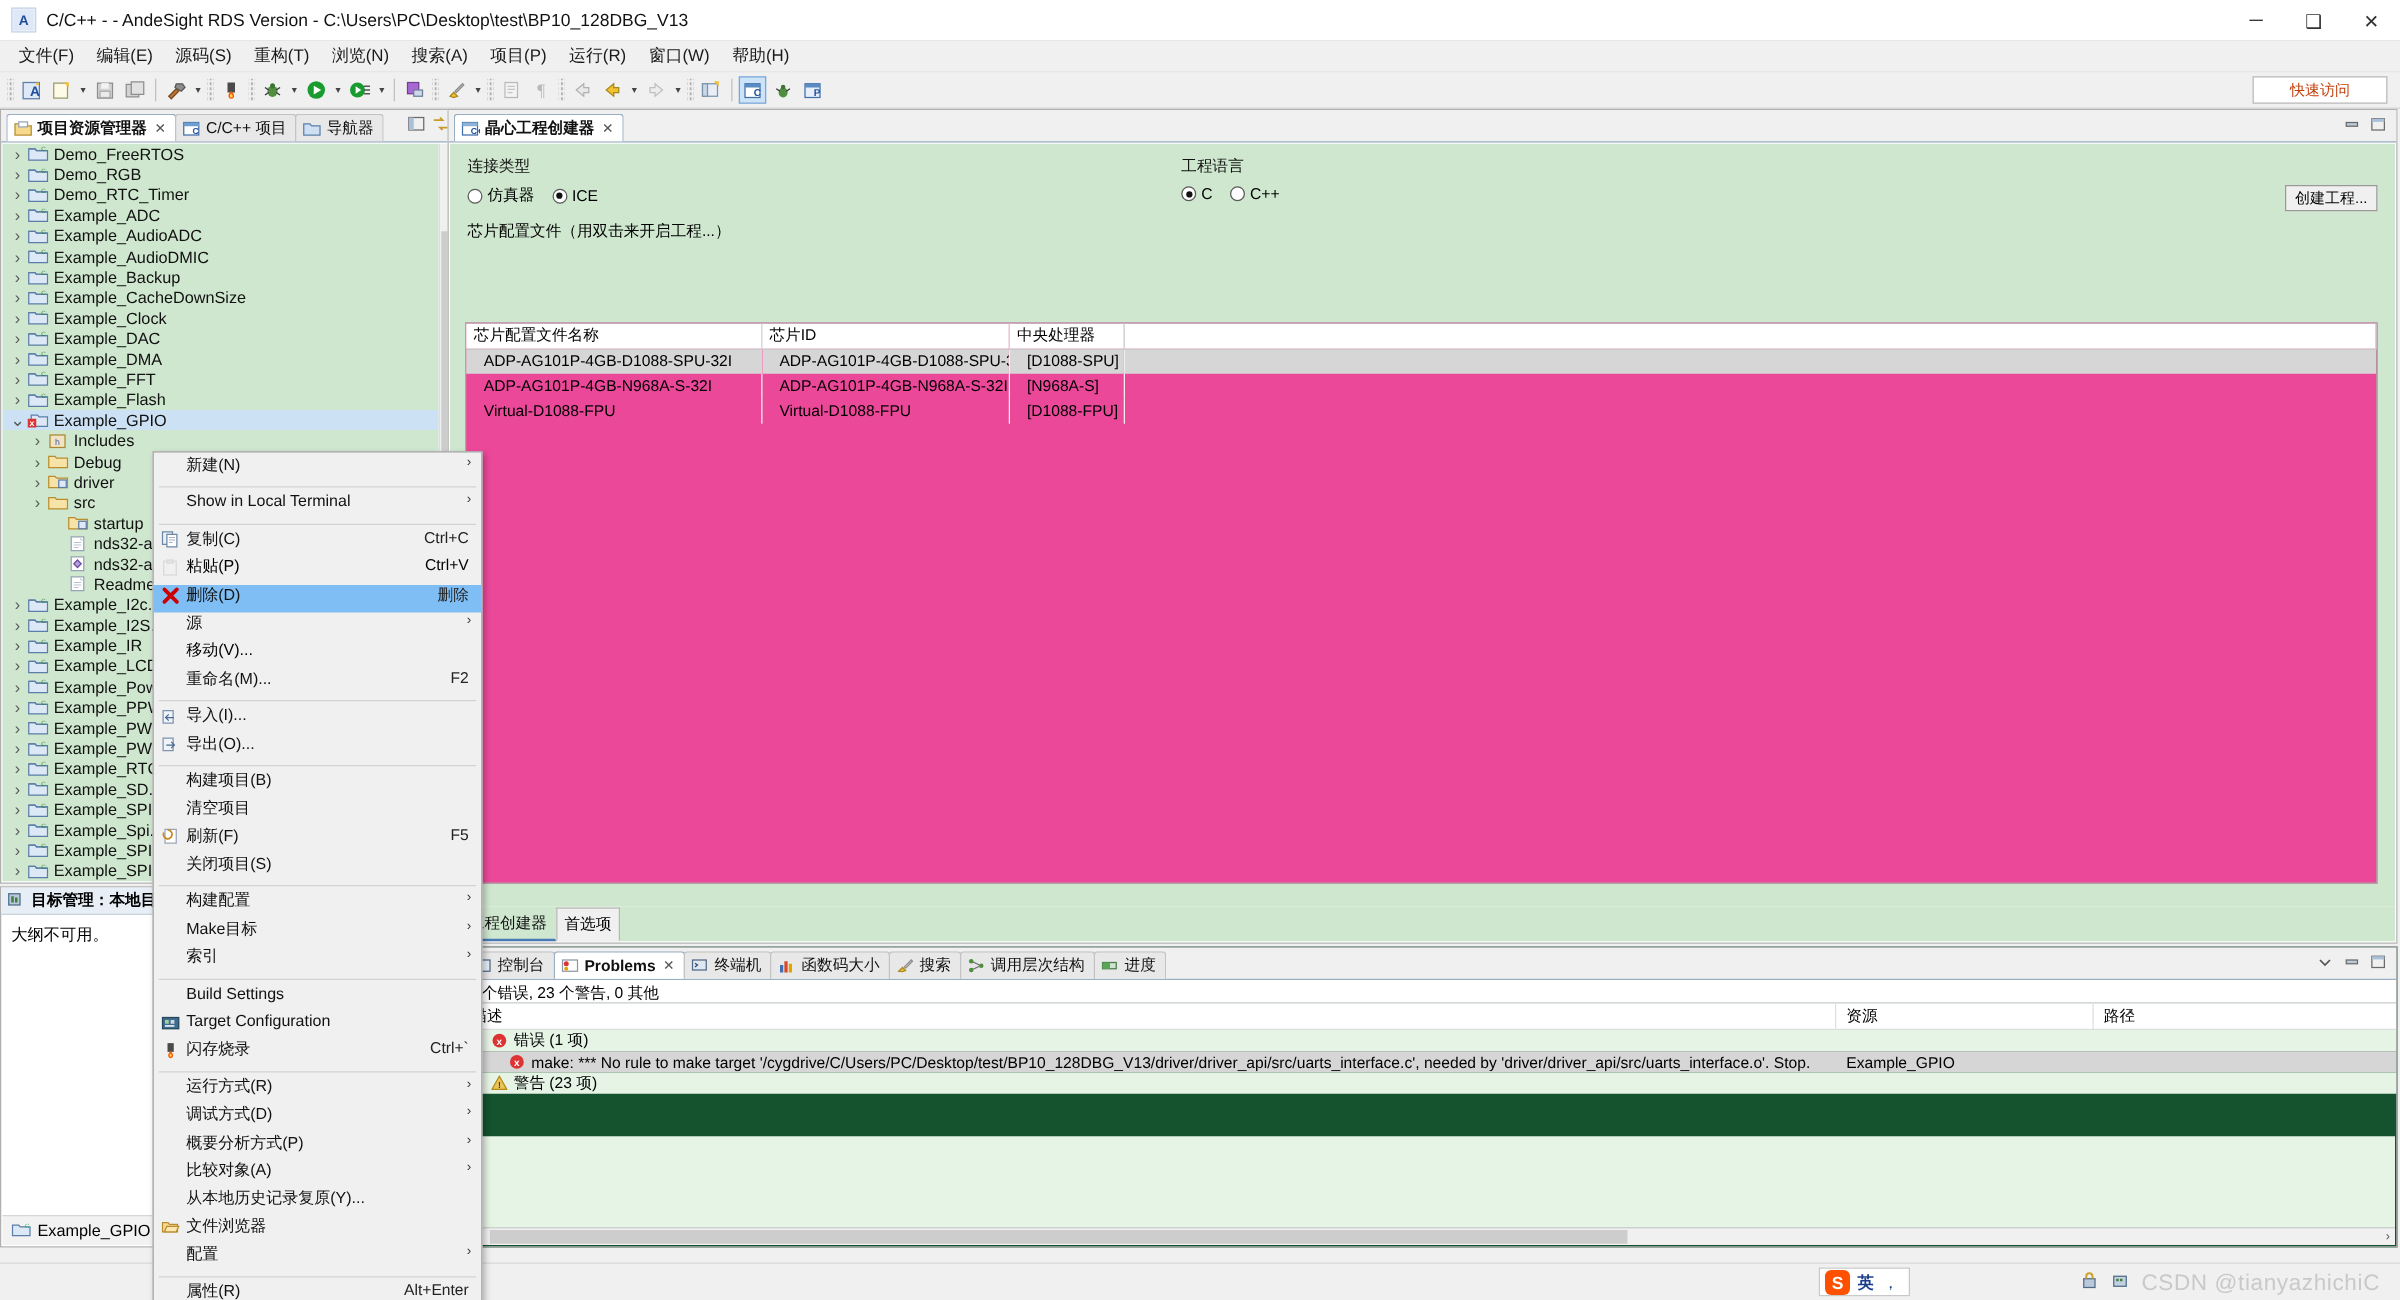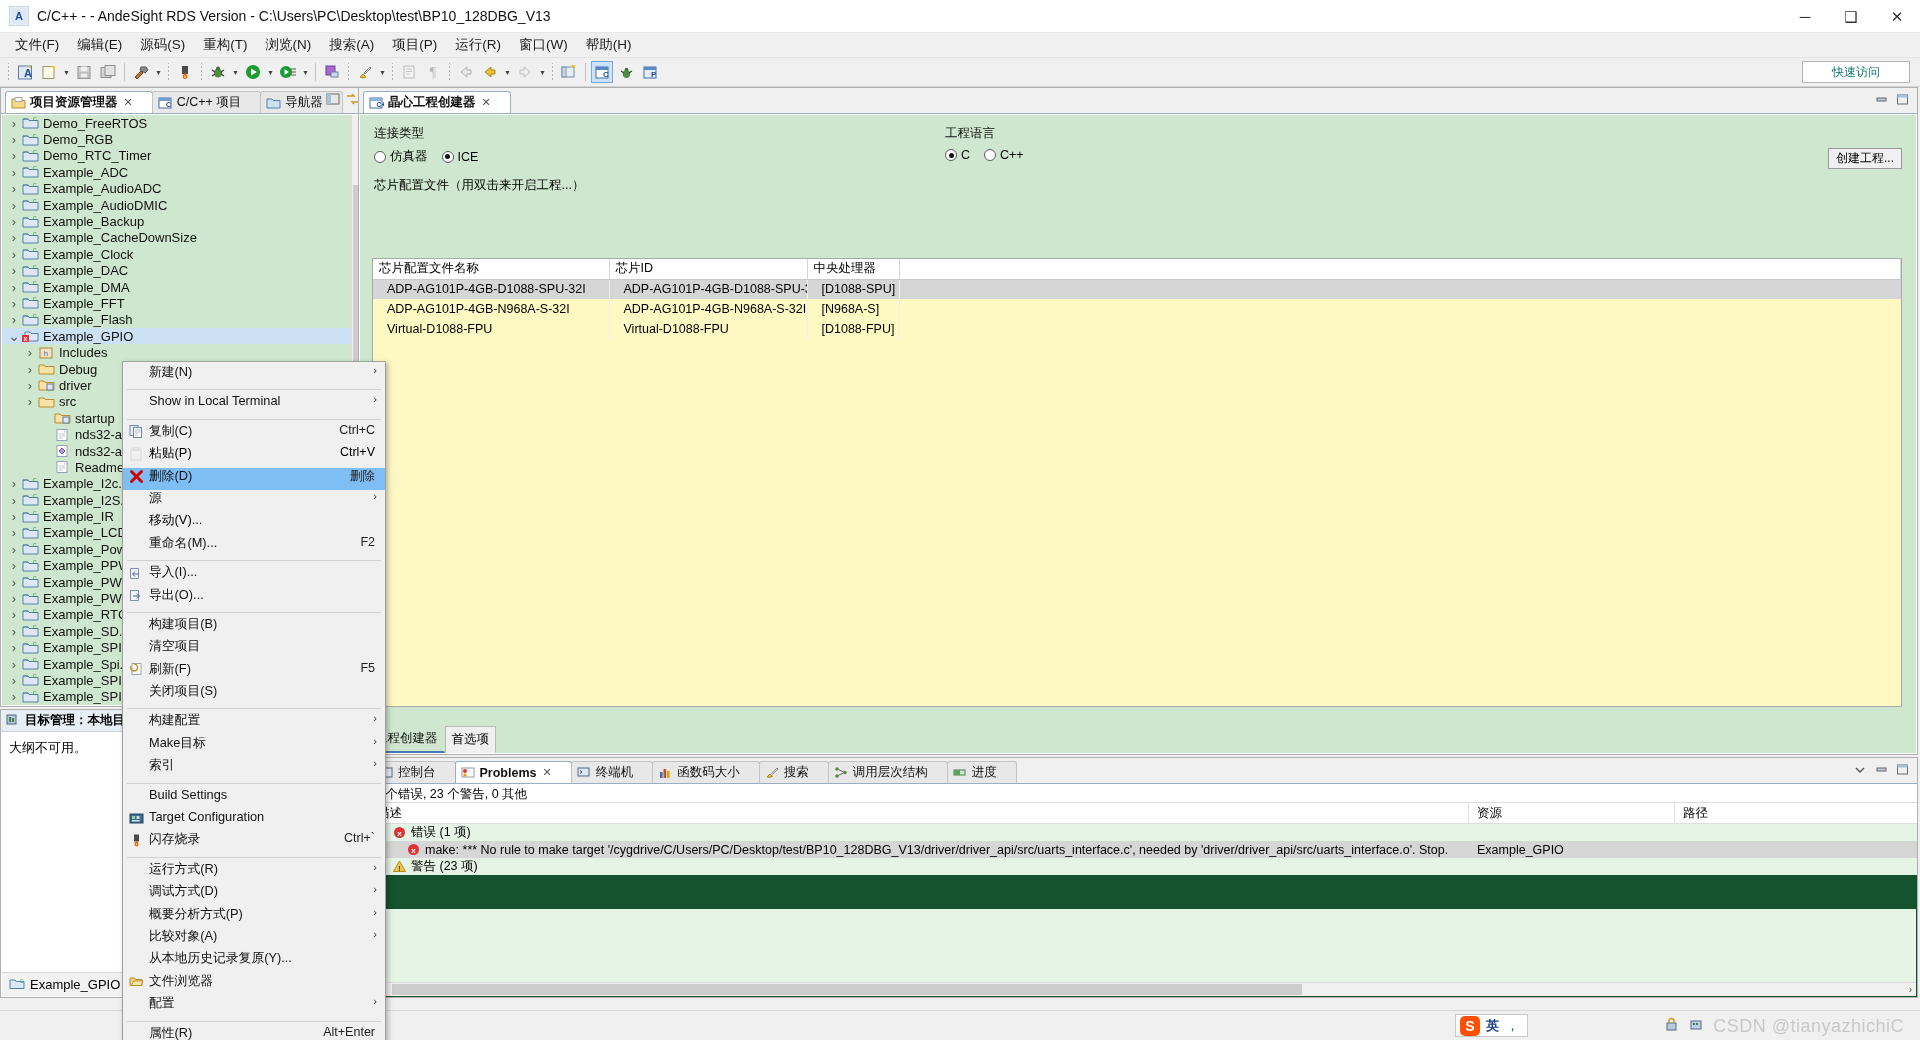--- a/index.html
+++ b/index.html
@@ -49,29 +49,29 @@
           justify-content:center; position:relative; }
   .tbtn svg { display:block; }
   .tarrow { width:11px; height:22px; display:flex; align-items:center; justify-content:center;
             color:#444; font-size:7px; }
   .tsep { width:1px; height:18px; background:#c0c0c0; margin:0 4px; }
   .tdots { width:5px; height:18px; margin:0 2px;
     background-image: radial-gradient(#a8a8a8 1px, transparent 1px);
     background-size: 3px 4px; background-position: 1px 2px; opacity:.85;}
   .qaccess {
     position:absolute; right:10px; top:3px; width:108px; height:22px;
-    background:#fff; border:1px solid #b5b5b5; font-size:12px; color:#0f766e;
+    background:#fff; border:1px solid #b5b5b5; font-size:12px; color:#c2410c;
     display:flex; align-items:center; justify-content:center;
   }
 
   
   .panel { position:absolute; background:#f5f5f5; }
   .tabstrip { display:flex; align-items:flex-end; height:22px; }
   .vtab {
-    display:flex; align-items:center; height:22px; padding:0 19px 0 5px;
+    display:flex; align-items:center; height:22px; padding:0 7px 0 5px;
     font-size:12.5px; white-space:nowrap; color:#111;
     border:1px solid #c3c3c3; border-bottom:none; background:#e8e8e8;
     margin-right:-1px; border-radius:3px 3px 0 0;
   }
   .vtab.active { background:#fff; font-weight:bold; border-color:#9aaec4; }
   .vtab .ti { width:15px; height:14px; margin-right:4px; display:inline-block; }
   .vtab .xmark { margin-left:6px; font-size:11px; color:#555; }
 
   
   #explorer { left:0; top:87px; width:365px; height:620px; background:#fff;
@@ -111,21 +111,21 @@
   .ebody { position:absolute; left:1px; right:1px; top:27px; bottom:29px; background:#cfe7cf;
            padding:8px 10px; }
   .grp-label { font-size:12.5px; color:#111; margin-bottom:6px; }
   .radio-row { display:flex; align-items:center; gap:14px; font-size:12.5px; }
   .radio { display:flex; align-items:center; gap:4px; }
   .rdot { width:12px; height:12px; border-radius:50%; border:1px solid #5a5a5a;
           background:#fff; position:relative; }
   .rdot.on::after { content:""; position:absolute; left:2.5px; top:2.5px; width:5px; height:5px;
                     border-radius:50%; background:#111; }
   .tablewrap { position:absolute; left:12px; top:143px; right:14px; bottom:18px;
-               background:#fef9c3; border:1px solid #a9a9a9; }
+               background:#ec4899; border:1px solid #a9a9a9; }
   .tbl { width:100%; border-collapse:collapse; font-size:12.5px; table-layout:fixed; }
   .tbl th { text-align:left; font-weight:normal; height:20px; padding:0 6px;
             background:#fff; border-right:1px solid #d5d5d5; border-bottom:1px solid #c9c9c9; }
   .tbl td { height:20px; padding:0 6px 0 14px; border-right:1px solid #efefef;
             white-space:nowrap; overflow:hidden; }
   .tbl tr.selected td { background:#d6d6d6; }
   .createbtn { position:absolute; right:14px; top:33px; width:74px; height:21px;
                border:1px solid #9a9a9a; background:#f0f0f0; font-size:12px;
                display:flex; align-items:center; justify-content:center; }
   .ebottom-tabs { position:absolute; left:1px; bottom:1px; height:28px; display:flex;

